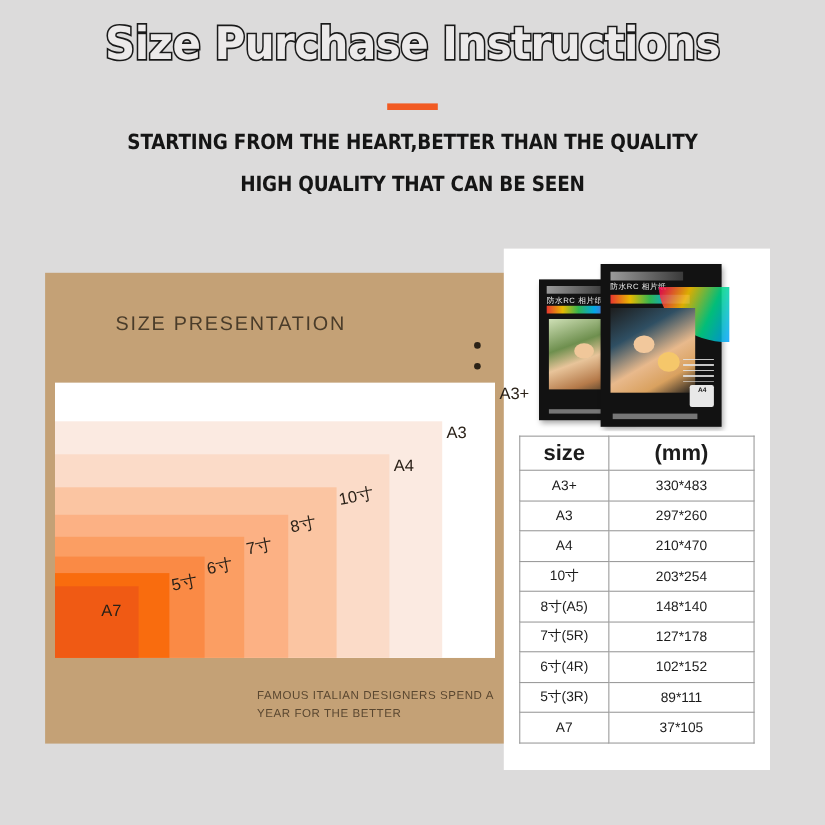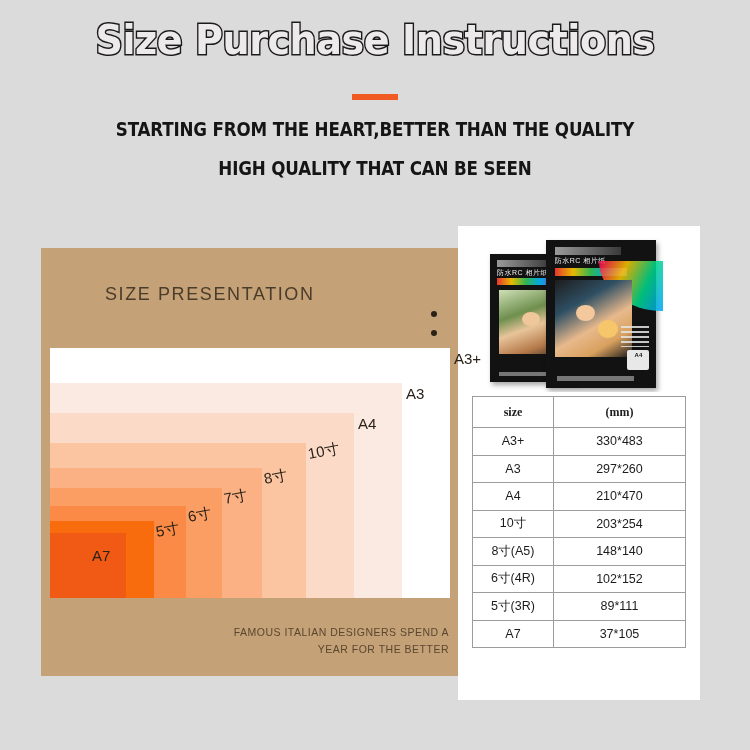--- a/index.html
+++ b/index.html
@@ -60,21 +60,20 @@
   .panel-dot{
     position:absolute;right:28px;
     width:6px;height:6px;border-radius:50%;
     background:#2b2217;
   }
   #panel-dot-1{top:63px;}
   #panel-dot-2{top:82px;}
 
   #panel-caption{
     position:absolute;right:16px;bottom:18px;
-    text-align:right;
     font-size:10.5px;
     line-height:17px;
     letter-spacing:0.5px;
     color:#5a4730;
   }
 
   
   #size-chart{
     position:absolute;left:9px;top:100px;
     width:400px;height:250px;
@@ -142,21 +141,21 @@
   #size-table td,#size-table th{
     border:1px solid #9c9c9c;
     text-align:center;
     font-size:12.5px;
     color:#1c1c1c;
     height:26.5px;
     padding:0;
     font-weight:normal;
   }
   #size-table th{
-    font-size:12px;font-weight:bold;height:30px;font-family:Liberation Serif, serif;
+    font-size:20px;font-weight:bold;height:30px;
   }
   #size-table td:first-child,#size-table th:first-child{width:38%;}
 </style>
 </head>
 <body>
 
 <div id="header">
   <div id="main-title">Size Purchase Instructions</div>
   <div id="title-divider"></div>
   <div class="sub-line" id="sub-line-1">STARTING FROM THE HEART,BETTER THAN THE QUALITY</div>
@@ -245,20 +244,24 @@
         </tr>
         <tr>
           <td>10寸</td>
           <td>203*254</td>
         </tr>
         <tr>
           <td>8寸(A5)</td>
           <td>148*140</td>
         </tr>
         <tr>
+          <td>7寸(5R)</td>
+          <td>127*178</td>
+        </tr>
+        <tr>
           <td>6寸(4R)</td>
           <td>102*152</td>
         </tr>
         <tr>
           <td>5寸(3R)</td>
           <td>89*111</td>
         </tr>
         <tr>
           <td>A7</td>
           <td>37*105</td>

